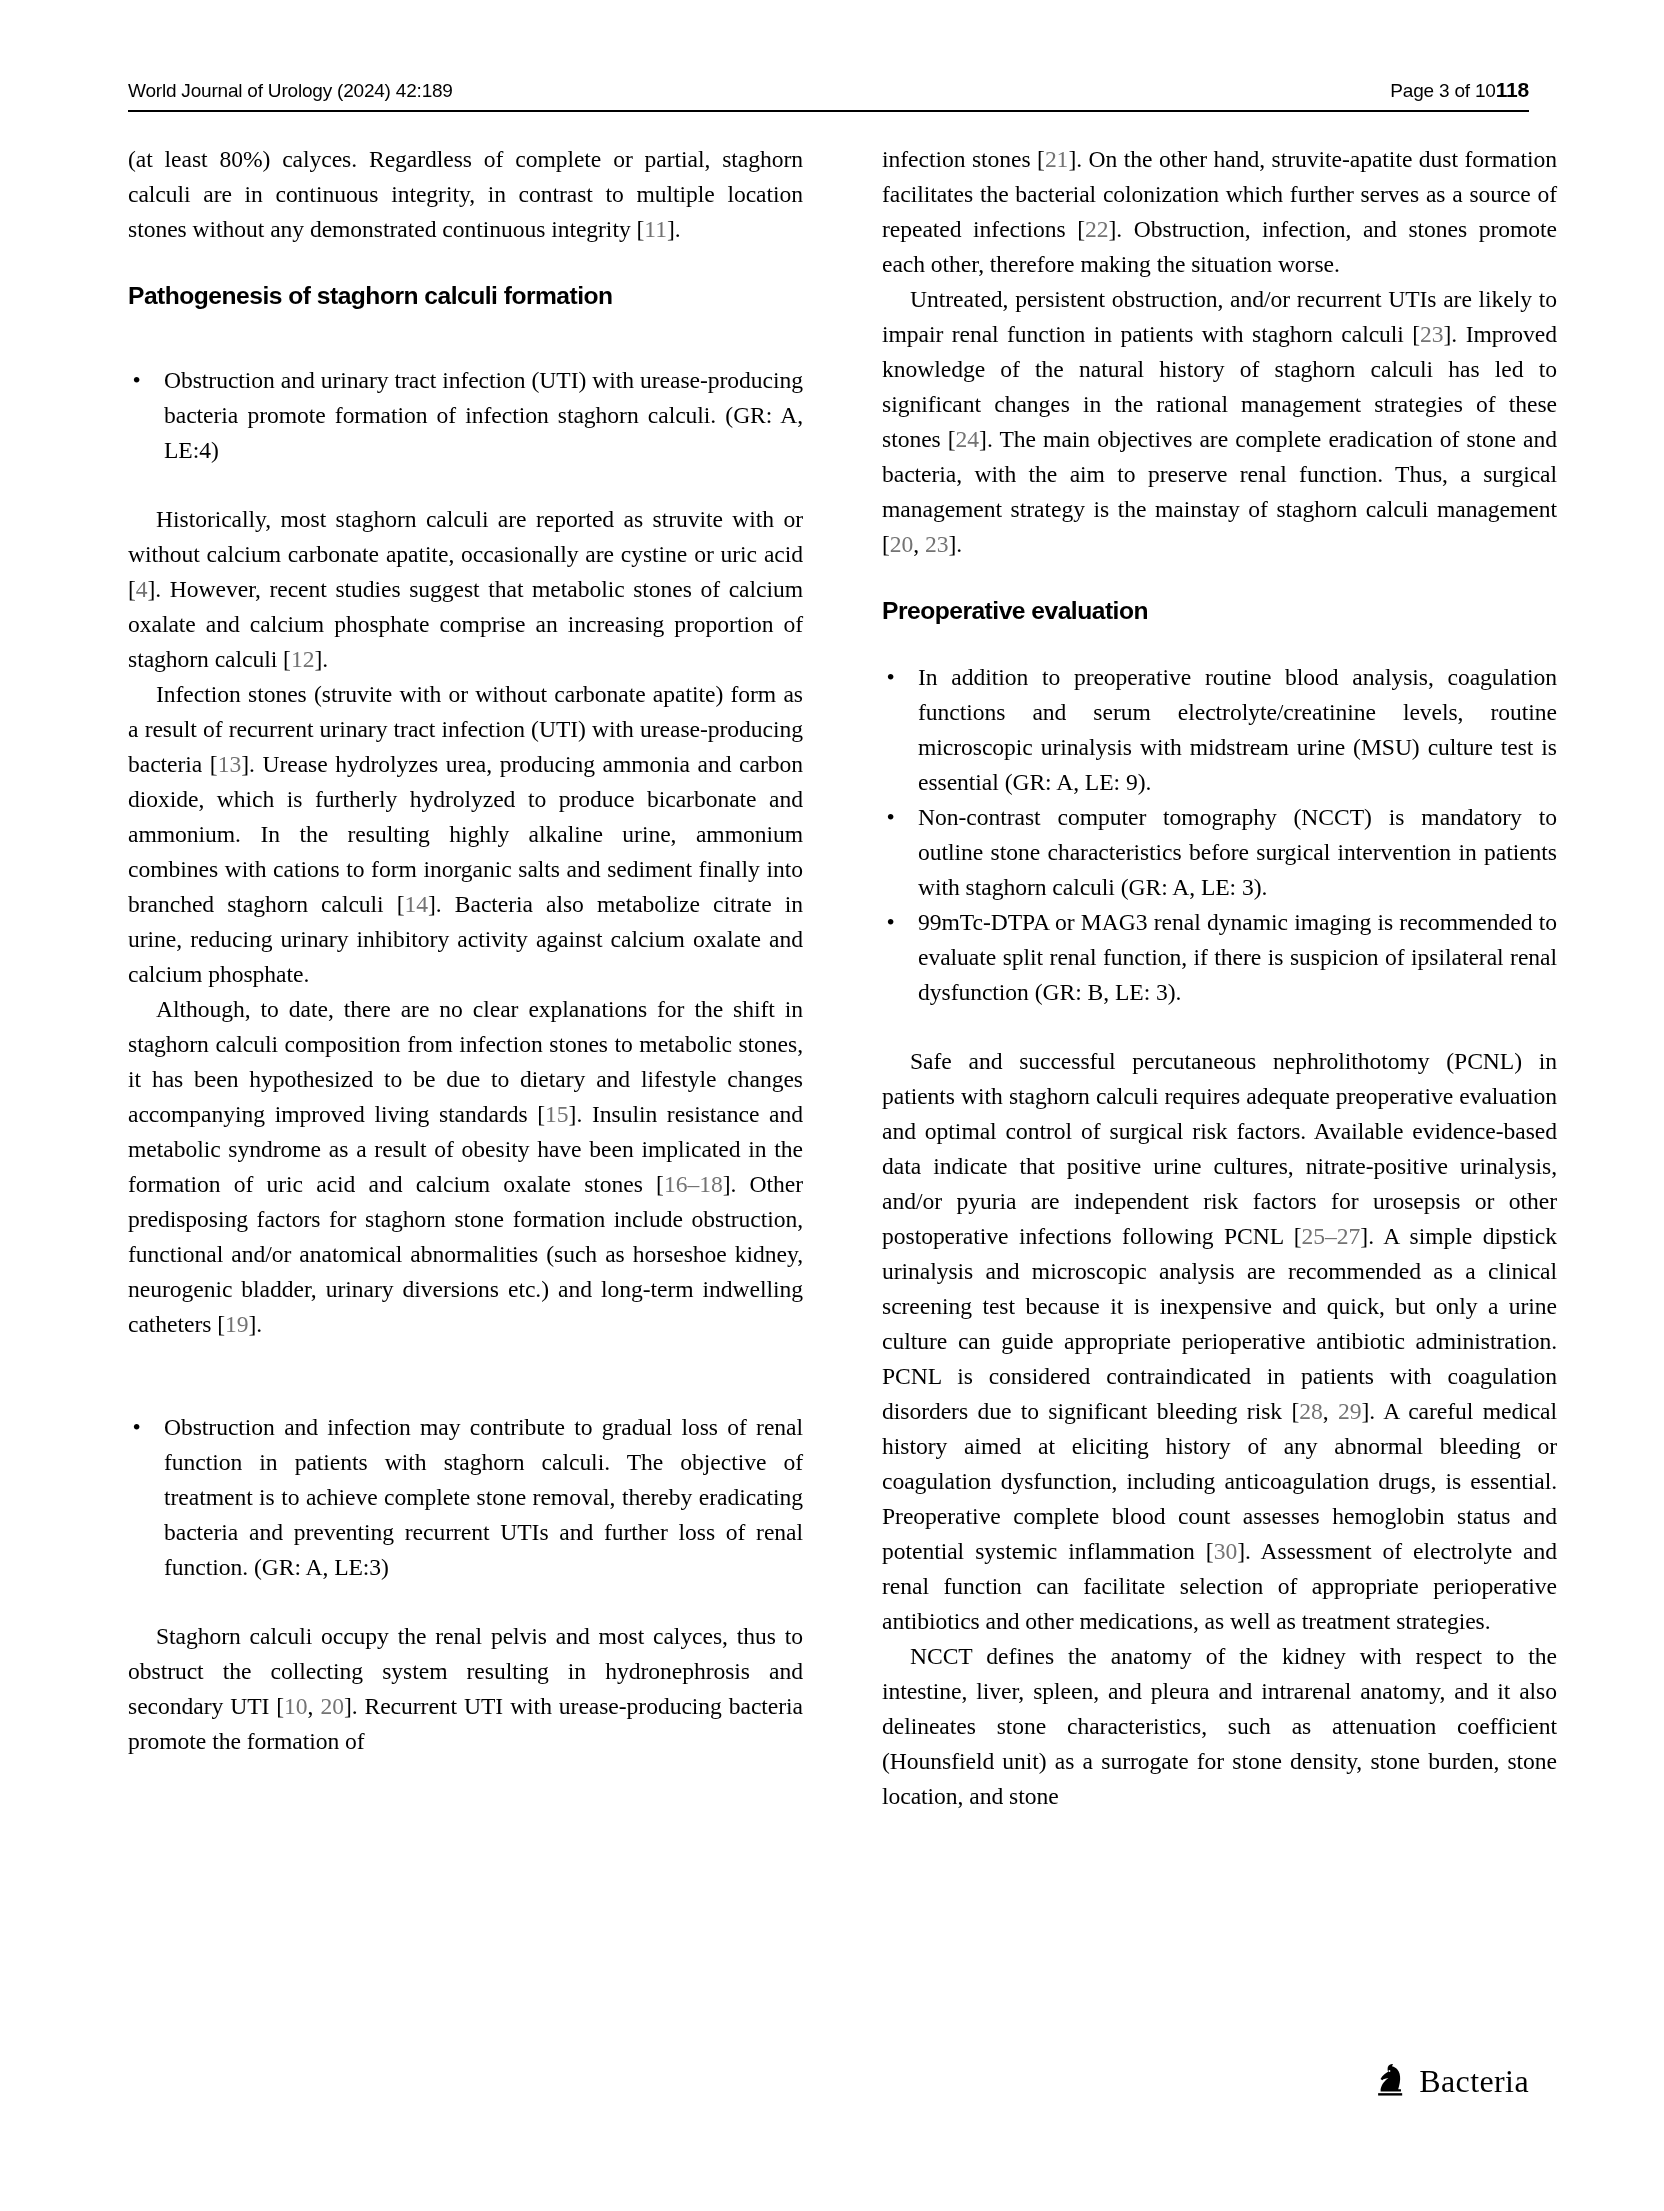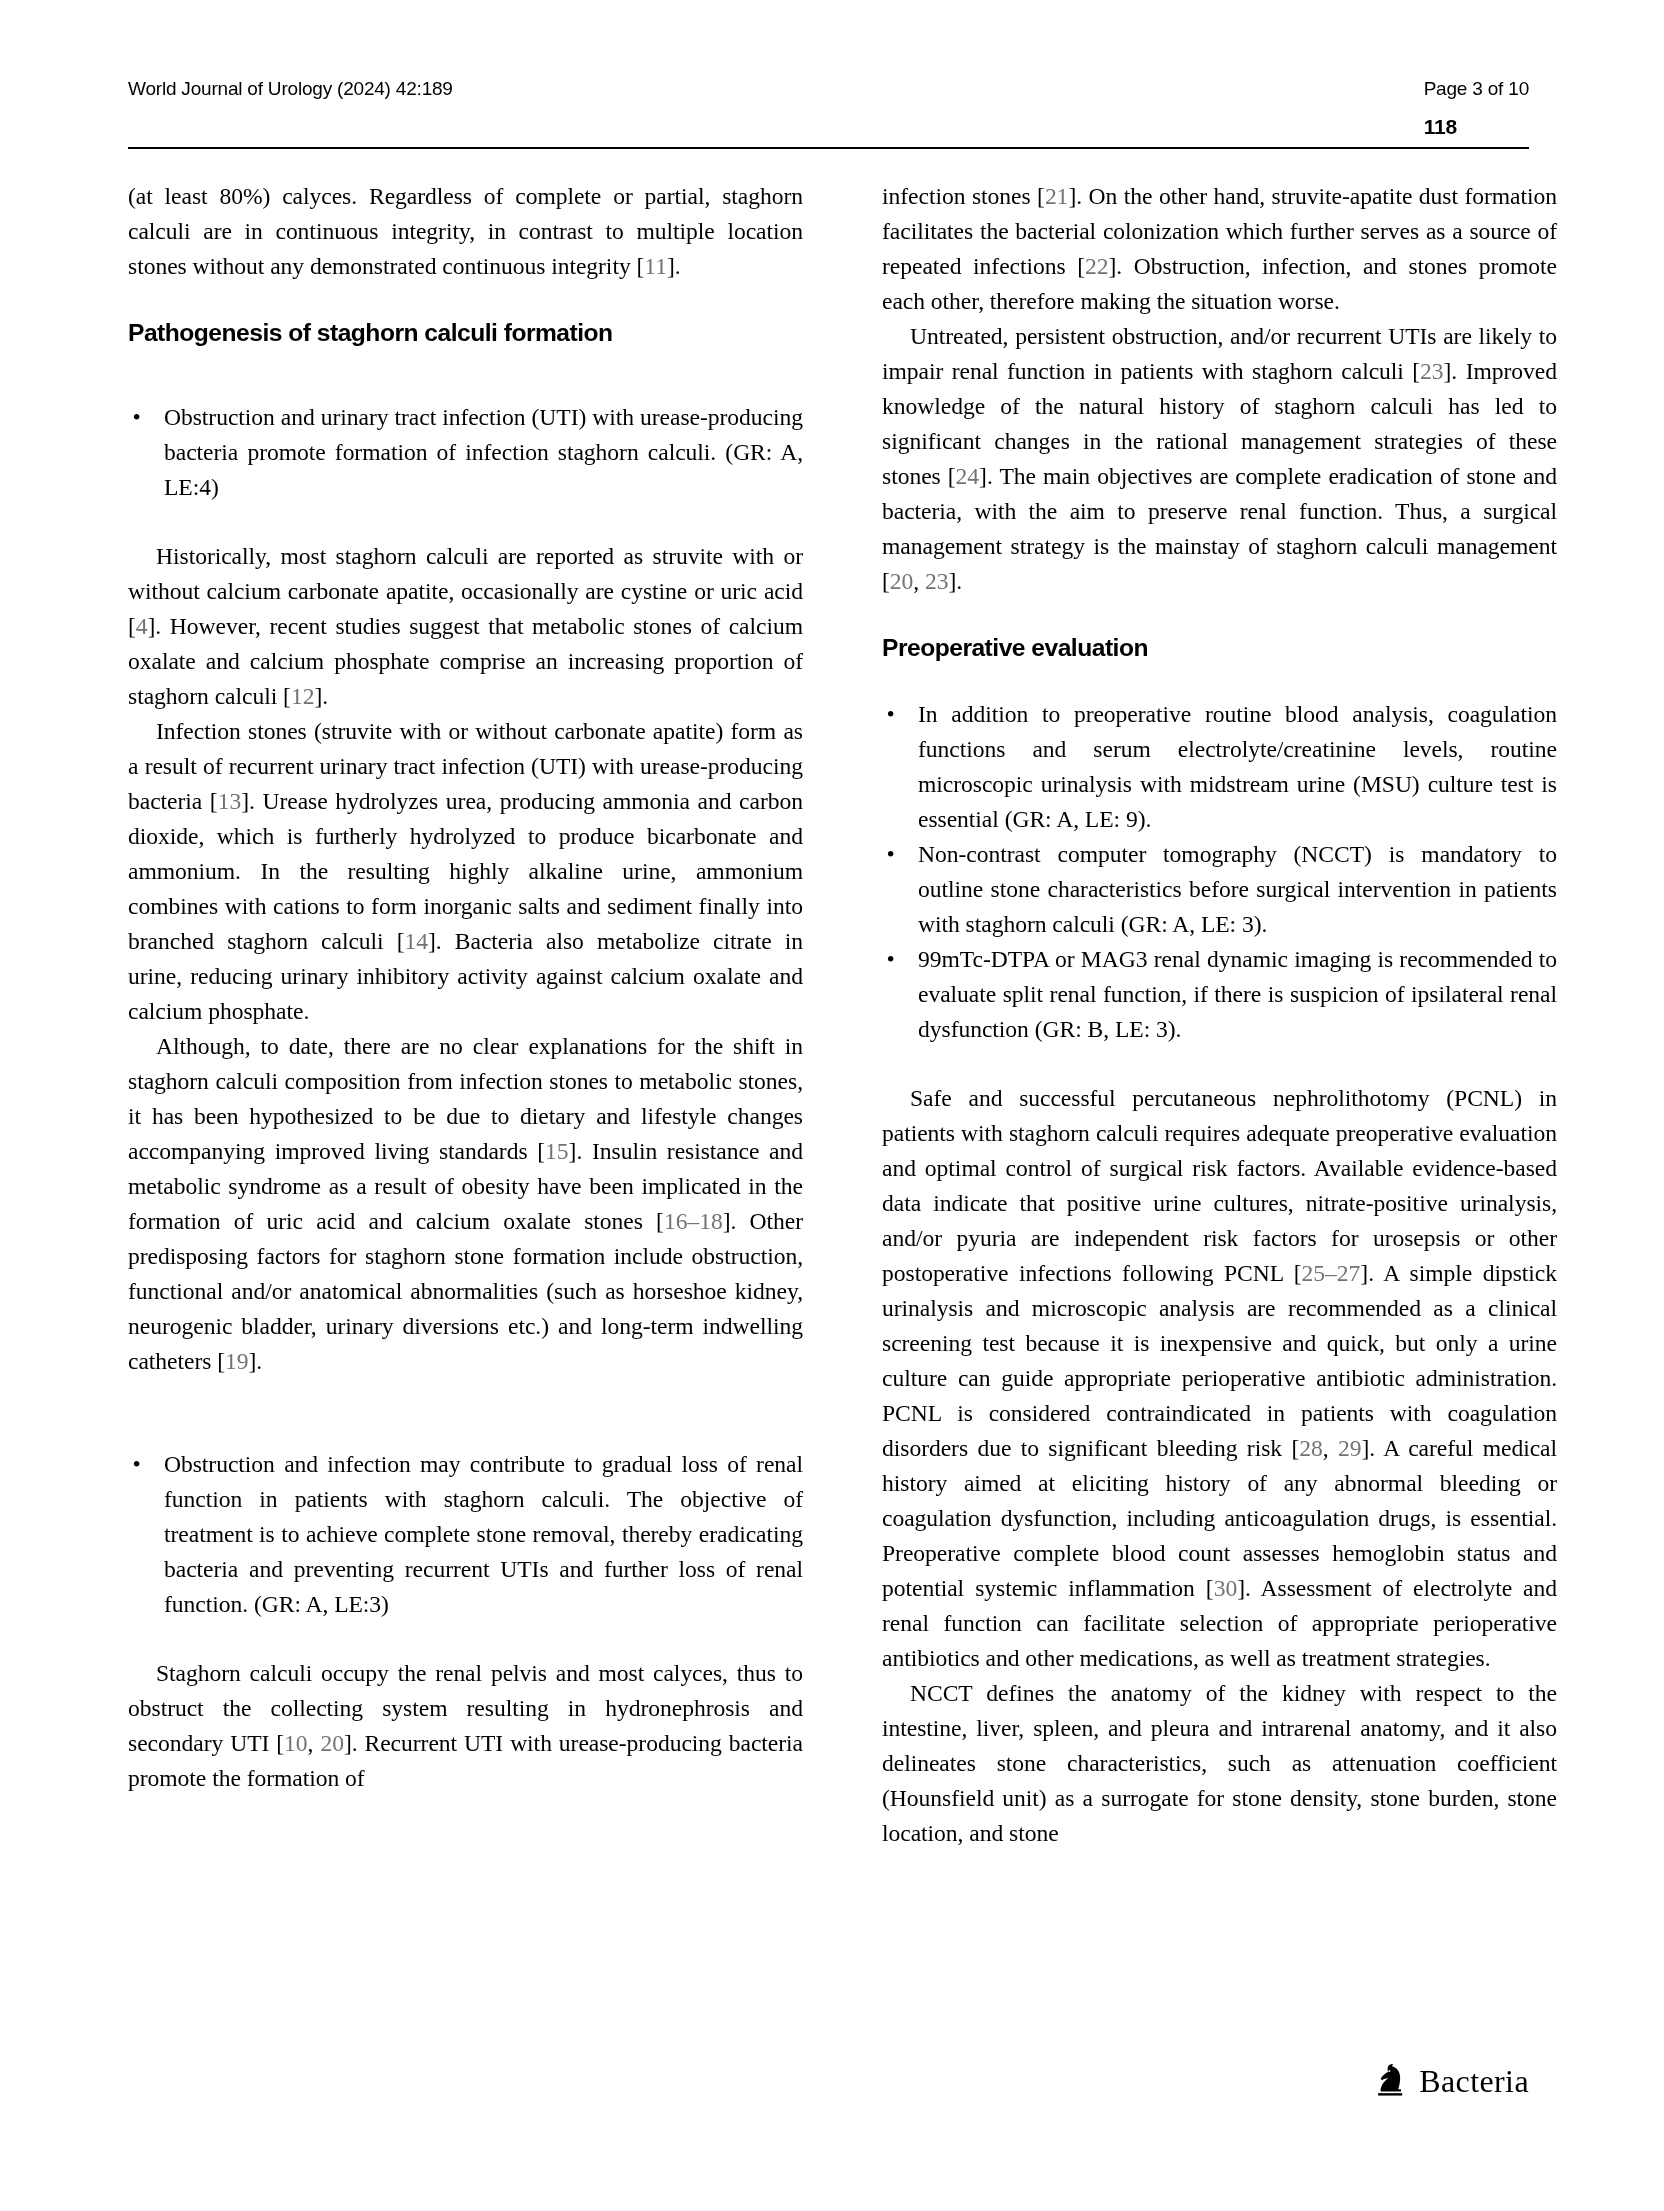--- a/index.html
+++ b/index.html
@@ -37,22 +37,20 @@
     font-family: "Liberation Sans", "DejaVu Sans", sans-serif;
     font-size: 19px;
     letter-spacing: -0.2px;
     padding-bottom: 8.3px;
   }
   .runhead-left { white-space: nowrap; }
   .runhead-right {
     white-space: nowrap;
     display: flex;
     align-items: baseline;
-    gap: 15px;
-    flex-direction: column;
   }
   .runhead-page { font-size: 19px; }
   .runhead-folio {
     font-weight: bold;
     font-size: 21px;
   }
   .rule {
     border-bottom: 2.4px solid #000;
     width: 100%;
   }

